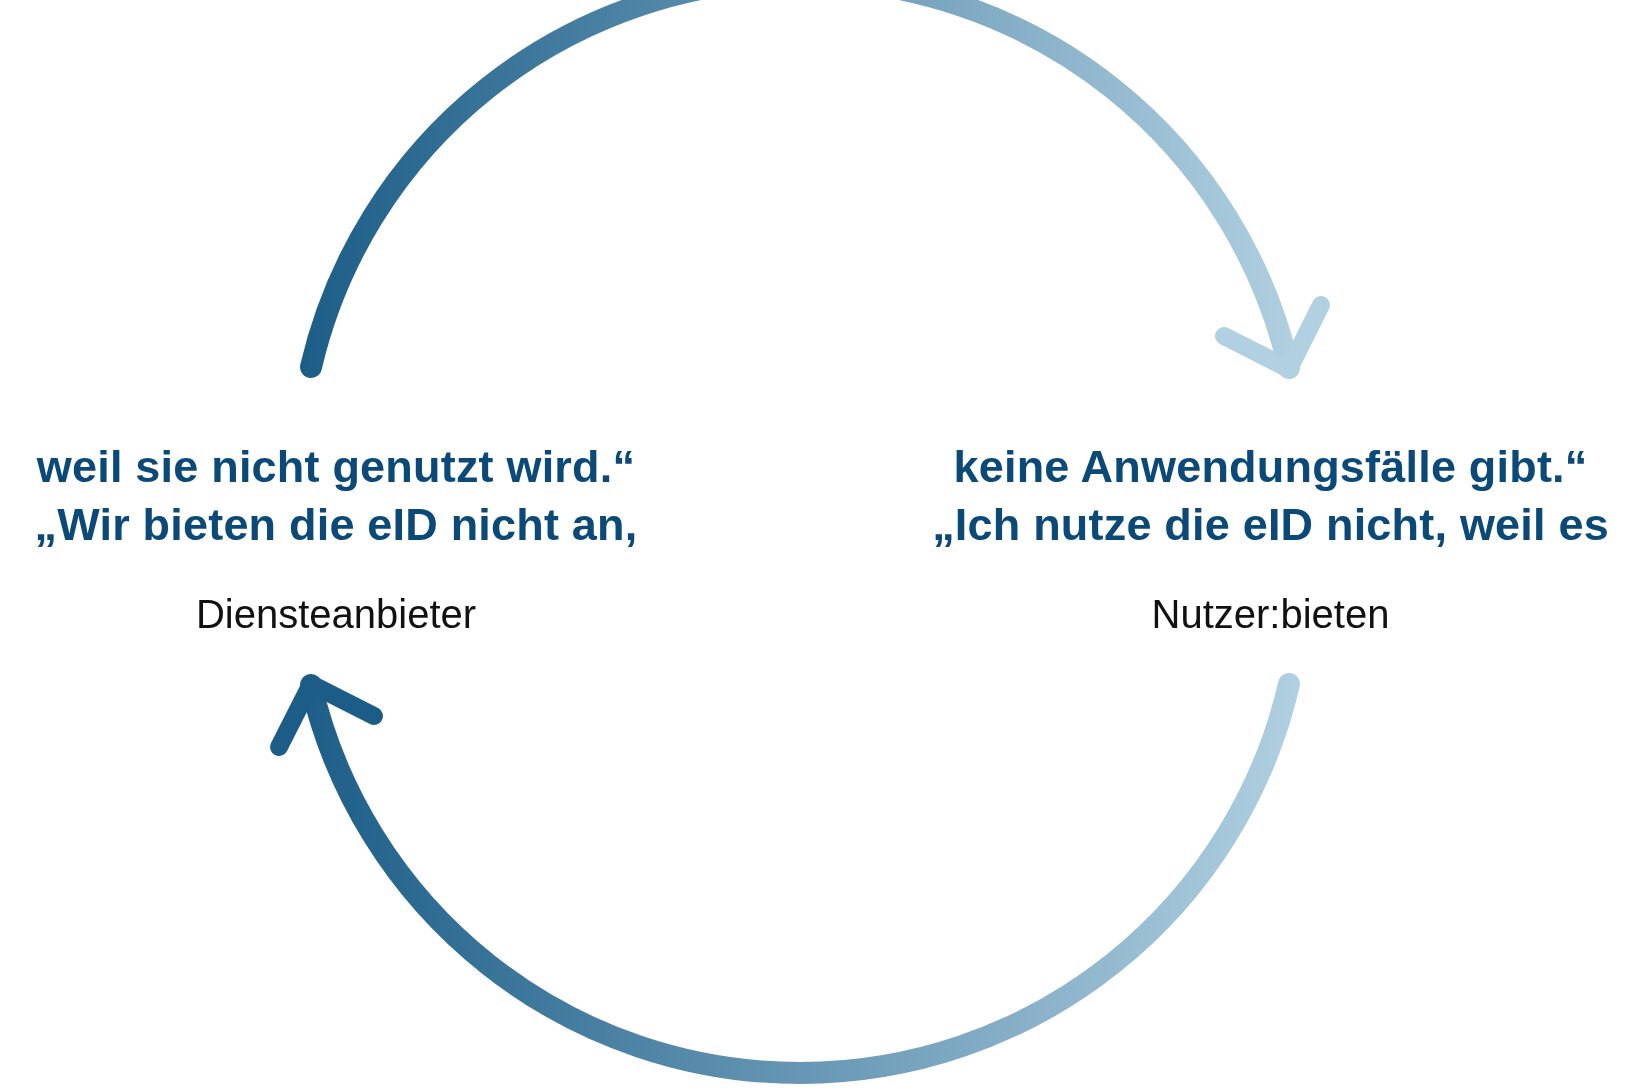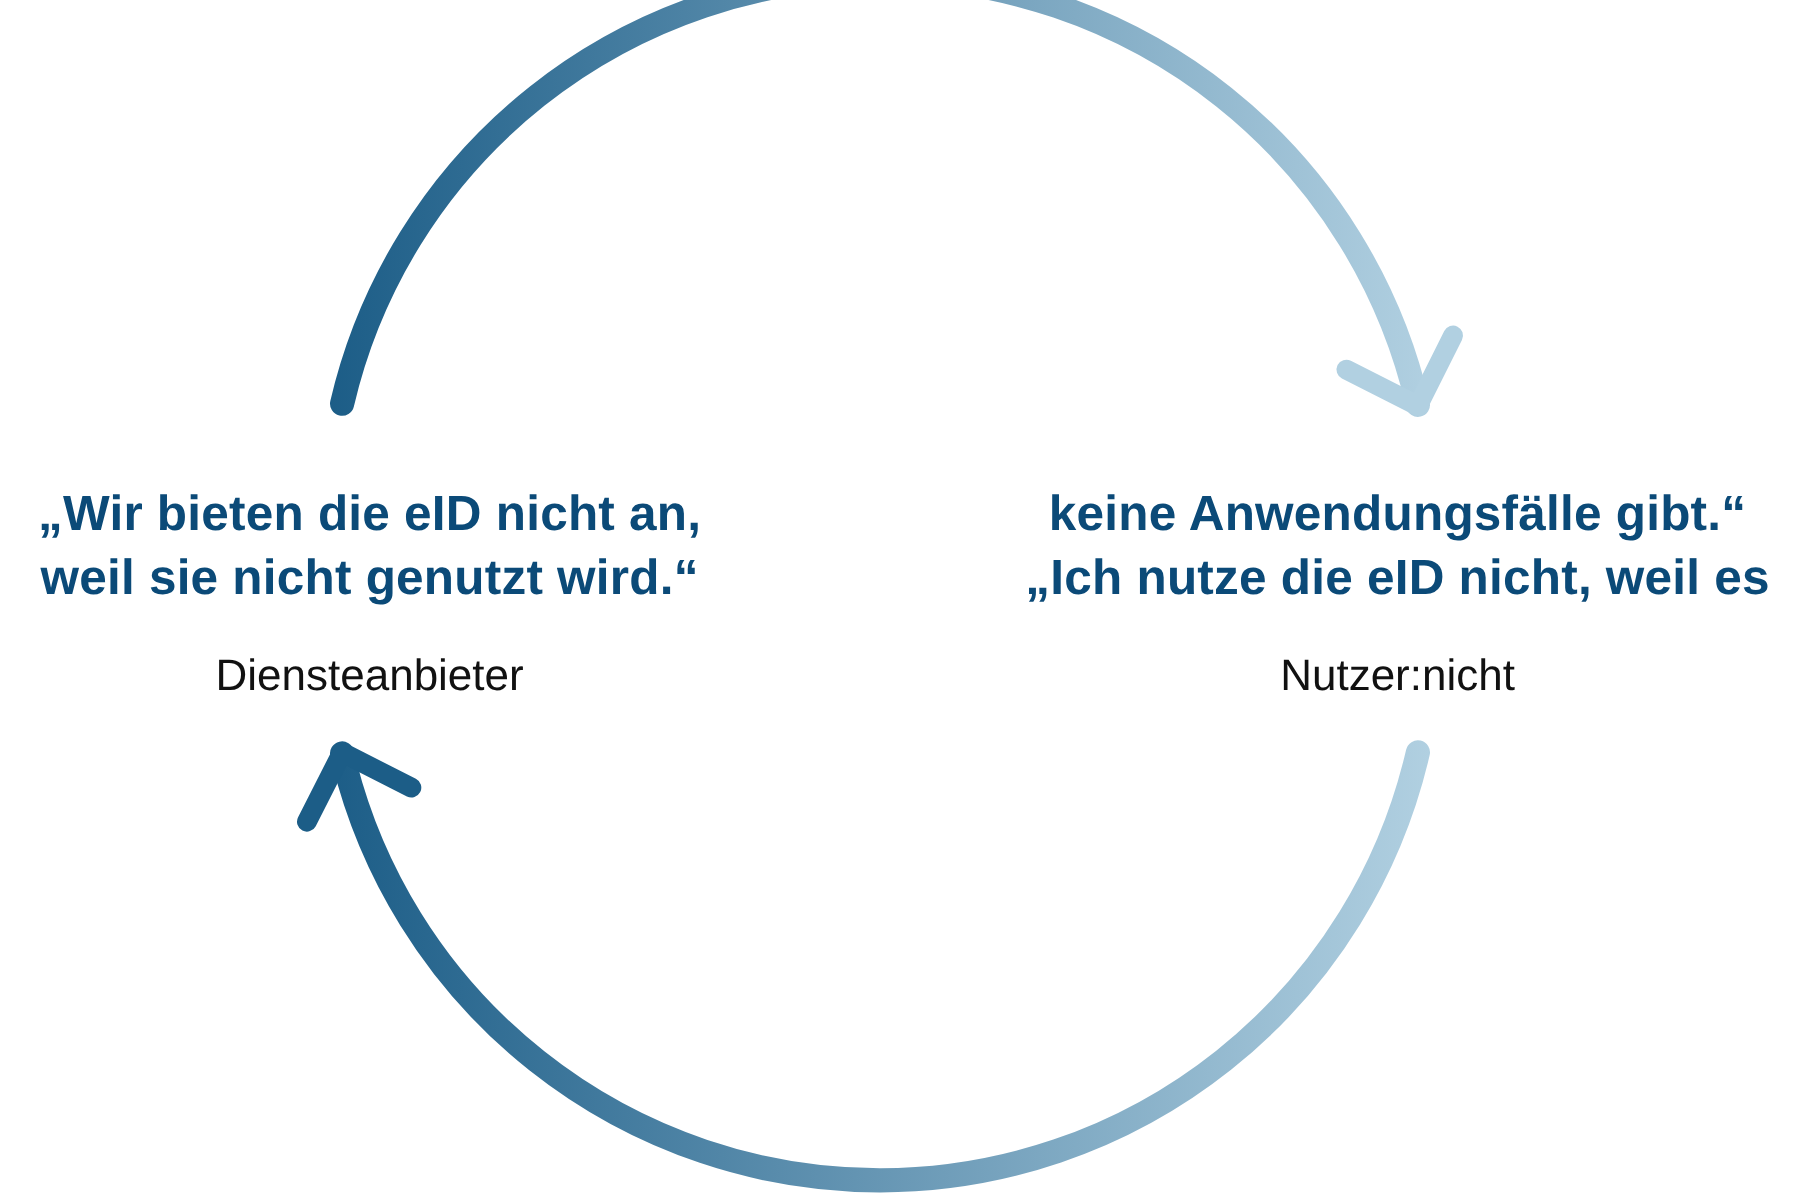--- a/index.html
+++ b/index.html
@@ -33,25 +33,25 @@
   </g>
 
   <g>
     <path d="M 1289 684 A 502 502 0 0 1 311 685" fill="none" stroke="url(#gradBottom)" stroke-width="22" stroke-linecap="round"></path>
     <path d="M 279 747 L 311 684 L 374 716" fill="none" stroke="#1c5d87" stroke-width="18" stroke-linecap="round" stroke-linejoin="round"></path>
   </g>
 </svg>
 
 <div class="block" id="left-block">
   <div class="quote">
+    <div>weil sie nicht genutzt wird.“</div>
     <div>„Wir bieten die eID nicht an,</div>
-    <div>weil sie nicht genutzt wird.“</div>
   </div>
   <div class="label">Diensteanbieter</div>
 </div>
 
 <div class="block" id="right-block">
   <div class="quote">
     <div>keine Anwendungsfälle gibt.“</div>
     <div>„Ich nutze die eID nicht, weil es</div>
   </div>
-  <div class="label">Nutzer:nicht</div>
+  <div class="label">Nutzer:bieten</div>
 </div>
 
 </body></html>

